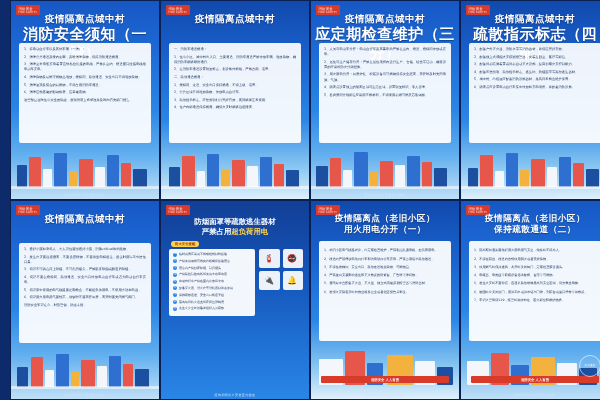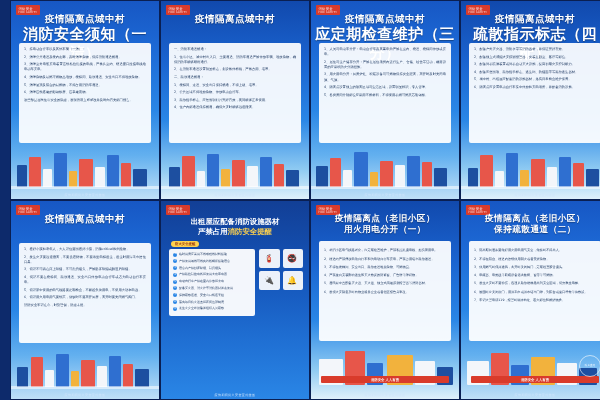--- a/index.html
+++ b/index.html
@@ -320,22 +320,22 @@
     <div class="ground"></div>
     <div class="footer">疫情期间防火安全宣传挂图</div>
   </div>
 
   <div class="poster p6">
     <div class="logo">
       <span>消防安全</span>
       <span class="l2">FIRE SAFETY</span>
     </div>
     <div class="banner">
-      <span>出租屋应配备消防设施器材</span><br>
-      <span>严禁占用</span><span class="red">消防安全提醒</span>
+      <span>防烟面罩等疏散逃生器材</span><br>
+      <span>严禁占用</span><span class="red">超负荷用电</span>
     </div>
     <div class="pill">防火安全提醒</div>
     <div class="list6">
       <div class="row">
           <span class="num">1</span>
           <span>临时用房应采用不燃或难燃材料搭建</span>
         </div>
       <div class="row">
           <span class="num">2</span>
           <span>严禁使用易燃可燃夹芯彩钢板搭建宿舍</span>

